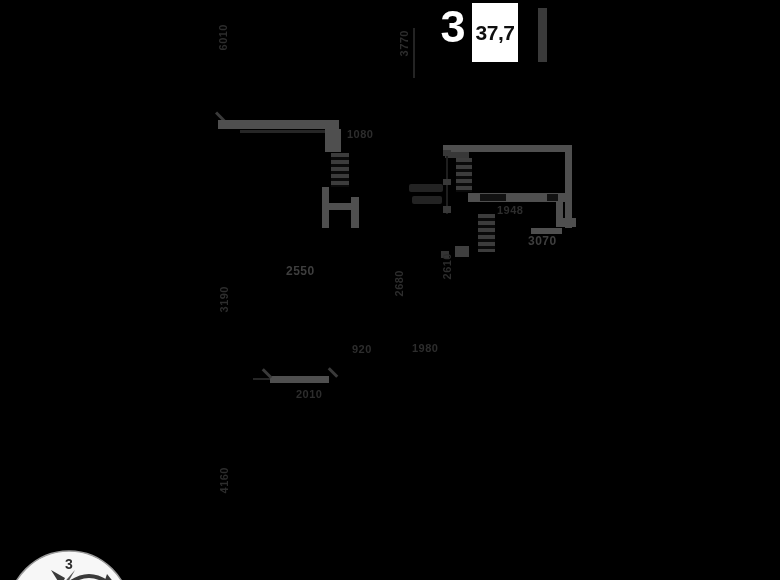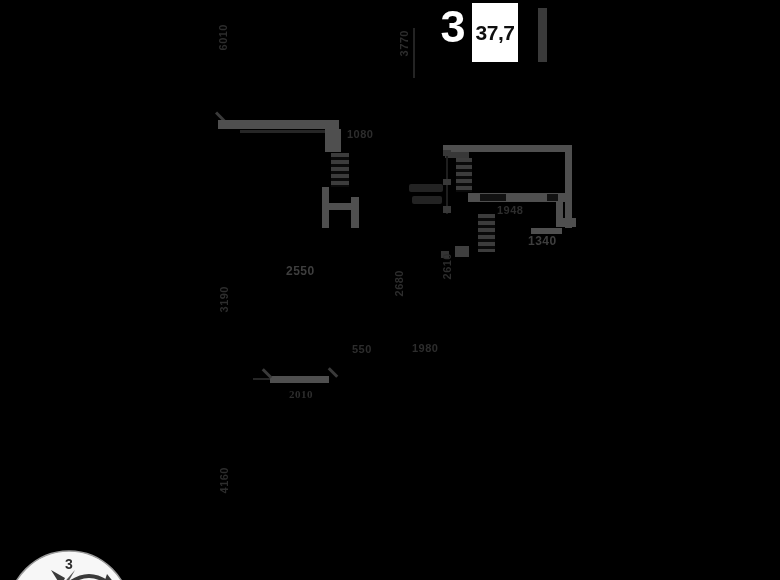--- a/index.html
+++ b/index.html
@@ -76,28 +76,28 @@
 <div class="thin" style="left:253px;top:378px;width:18px;height:2px;"></div>
 <div class="wall" style="left:270px;top:376px;width:59px;height:7px;"></div>
 <div class="tick" style="left:261px;top:372px;width:12px;height:3px;"></div>
 <div class="tick" style="left:327px;top:371px;width:12px;height:3px;"></div>
 <div class="vline" style="left:413px;top:28px;width:2px;height:50px;background:#242424;"></div>
 
 <div class="dim v" style="left:217px;top:24px;">6010</div>
 <div class="dim v" style="left:398px;top:30px;">3770</div>
 <div class="dim" style="left:347px;top:128px;">1080</div>
 <div class="dim" style="left:497px;top:204px;">1948</div>
-<div class="dim bright" style="left:528px;top:234px;">1340</div>
+<div class="dim bright" style="left:528px;top:234px;">3070</div>
 <div class="dim bright" style="left:286px;top:264px;">2550</div>
 <div class="dim v" style="left:218px;top:286px;">3190</div>
 <div class="dim v" style="left:393px;top:270px;">2680</div>
 <div class="dim v" style="left:441px;top:253px;">2610</div>
-<div class="dim" style="left:352px;top:343px;">550</div>
+<div class="dim" style="left:352px;top:343px;">920</div>
 <div class="dim" style="left:412px;top:342px;">1980</div>
-<div class="dim" style="left:289px;top:388px;font-family:Liberation Serif, serif;">2010</div>
+<div class="dim" style="left:296px;top:388px;">2010</div>
 <div class="dim v" style="left:218px;top:467px;">4160</div>
 
 <div class="compass">
   <svg width="128" height="128" viewBox="0 0 128 128">
     <circle cx="64" cy="64" r="61" fill="#f7f7f7" stroke="#9a9a9a" stroke-width="1.5"></circle>
     <text id="compass-num" x="64" y="21" text-anchor="middle" font-family="Liberation Sans, sans-serif" font-size="14" font-weight="bold" fill="#2e2e2e">3</text>
 
     <polygon points="56,38 46,22 60,30" fill="#3a3a3a"></polygon>
     <polygon points="56,38 70,22 62,36" fill="#555"></polygon>
     <path d="M66,34 Q84,22 102,34" fill="none" stroke="#3a3a3a" stroke-width="4"></path>

